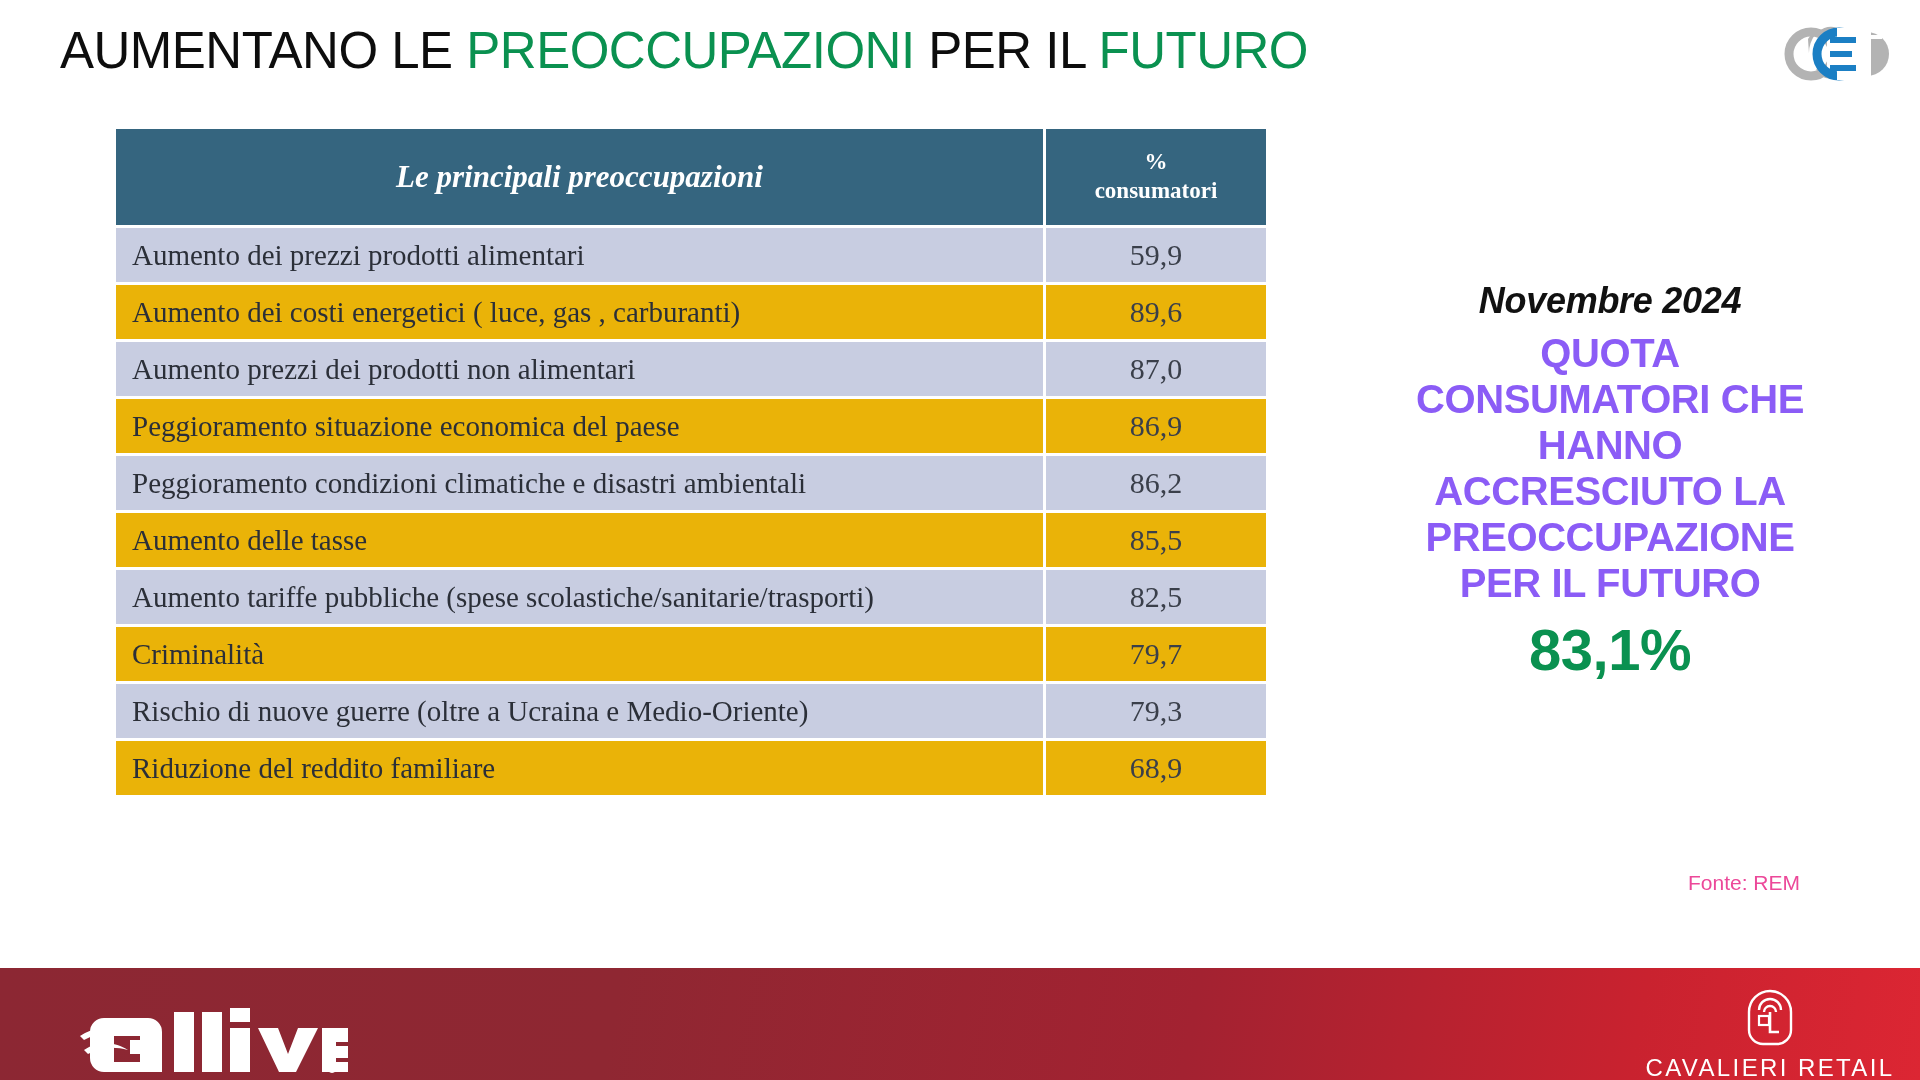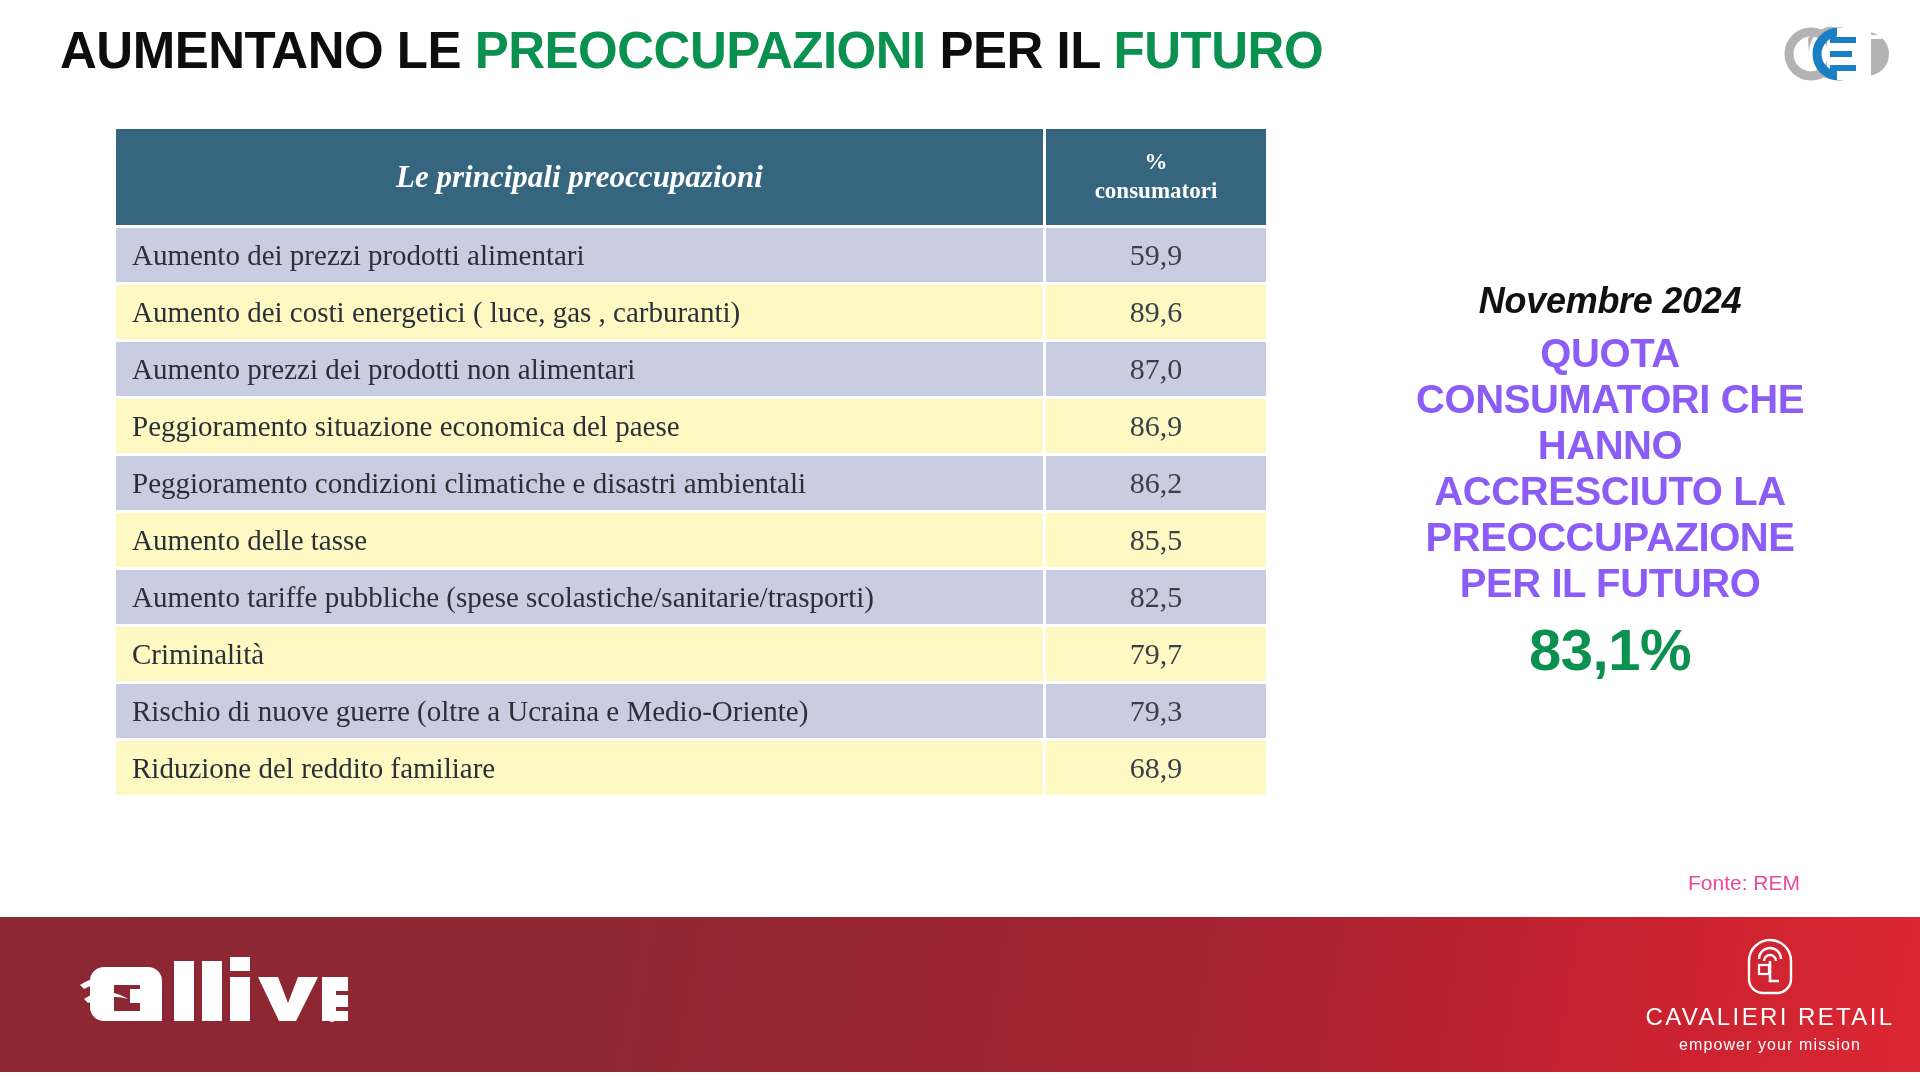--- a/index.html
+++ b/index.html
@@ -15,21 +15,21 @@
     font-family: "Liberation Sans", sans-serif;
     -webkit-font-smoothing: antialiased;
   }
 
   
   .slide-title {
     position: absolute;
     left: 60px;
     top: 23px;
     font-size: 51px;
-    font-weight: bold;
+    font-weight: normal;
     letter-spacing: -0.5px;
     white-space: nowrap;
     line-height: 1.1;
   }
   .t-black { color: #0d0d0d; }
   .t-green { color: #0a9150; }
 
   
   .cet-logo {
     position: absolute;
@@ -87,21 +87,21 @@
     margin-top: 7px;
   }
   .ptable tbody td.val {
     text-align: center;
     padding: 0;
     border-left: 3px solid #ffffff;
     font-size: 30px;
     color: #3a3f4a;
   }
   .ptable tbody tr.odd td  { background: #c8cde1; }
-  .ptable tbody tr.even td { background: #fef9c3; }
+  .ptable tbody tr.even td { background: #eab308; }
 
   
   .right-panel {
     position: absolute;
     left: 1340px;
     top: 280px;
     width: 540px;
     text-align: center;
   }
   .month {
@@ -133,23 +133,23 @@
     width: 460px;
     text-align: right;
     font-size: 21px;
     color: #ec4899;
   }
 
   
   .footer {
     position: absolute;
     left: 0;
-    bottom: 8px;
+    bottom: 0;
     width: 1920px;
-    height: 155px;
+    height: 112px;
     background: linear-gradient(100deg, #8c2733 0%, #8f2732 32%, #a32231 62%, #c9222f 85%, #dc2633 100%);
   }
   .gulliver {
     position: absolute;
     left: 78px;
     top: 38px;
     width: 270px;
     height: 70px;
   }
   .cav-logo {

